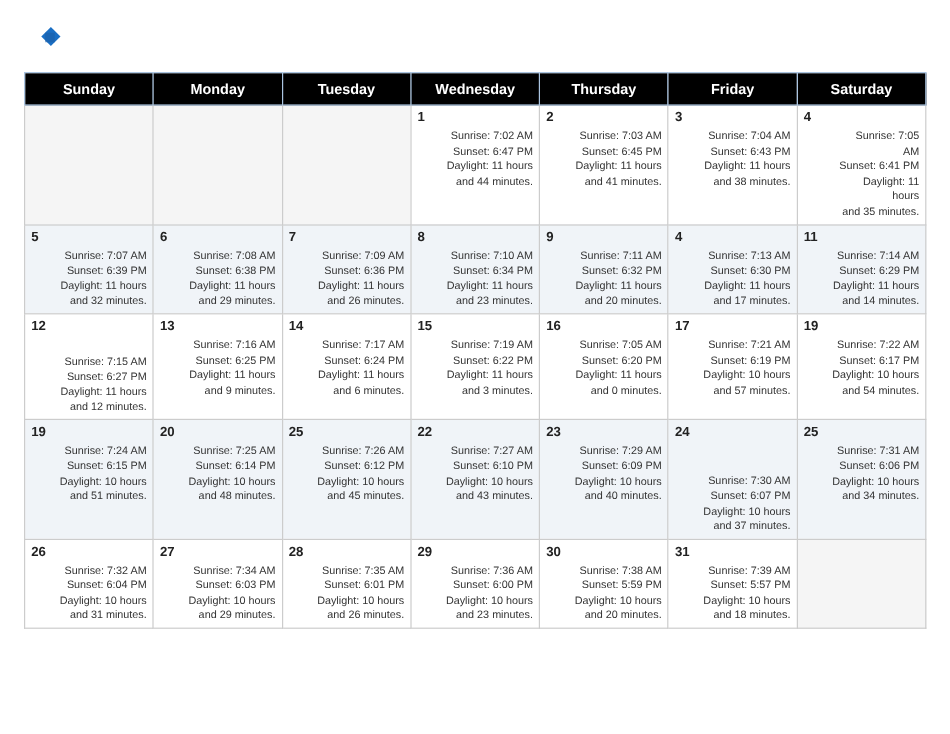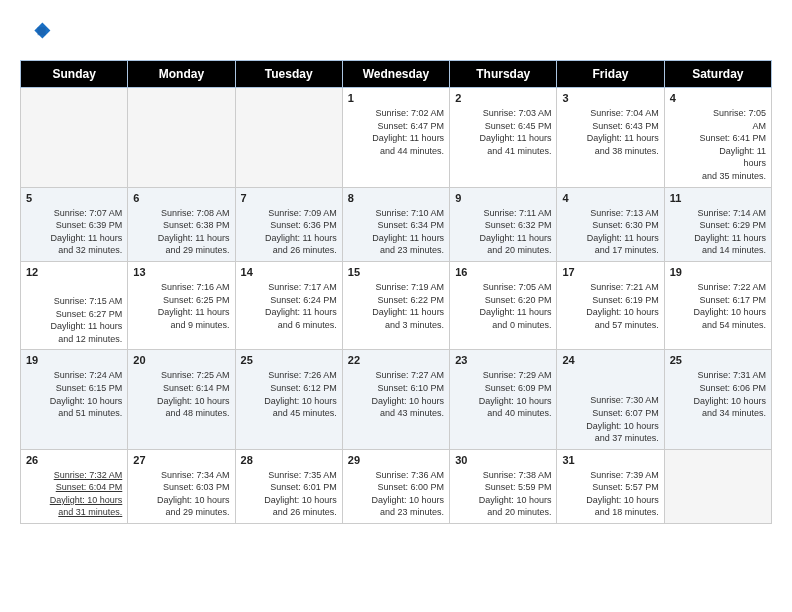--- a/index.html
+++ b/index.html
@@ -314,21 +314,21 @@
             <div class="day-number">25</div>
             <div class="day-info" style="white-space: pre-line;">Sunrise: 7:31 AM
 Sunset: 6:06 PM
 Daylight: 10 hours
 and 34 minutes.</div>
           </td>
         </tr>
         <tr>
           <td>
             <div class="day-number">26</div>
-            <div class="day-info" style="white-space: pre-line; text-decoration: underline;">Sunrise: 7:32 AM
+            <div class="day-info" style="white-space: pre-line;">Sunrise: 7:32 AM
 Sunset: 6:04 PM
 Daylight: 10 hours
 and 31 minutes.</div>
           </td>
           <td>
             <div class="day-number">27</div>
             <div class="day-info" style="white-space: pre-line;">Sunrise: 7:34 AM
 Sunset: 6:03 PM
 Daylight: 10 hours
 and 29 minutes.</div>

